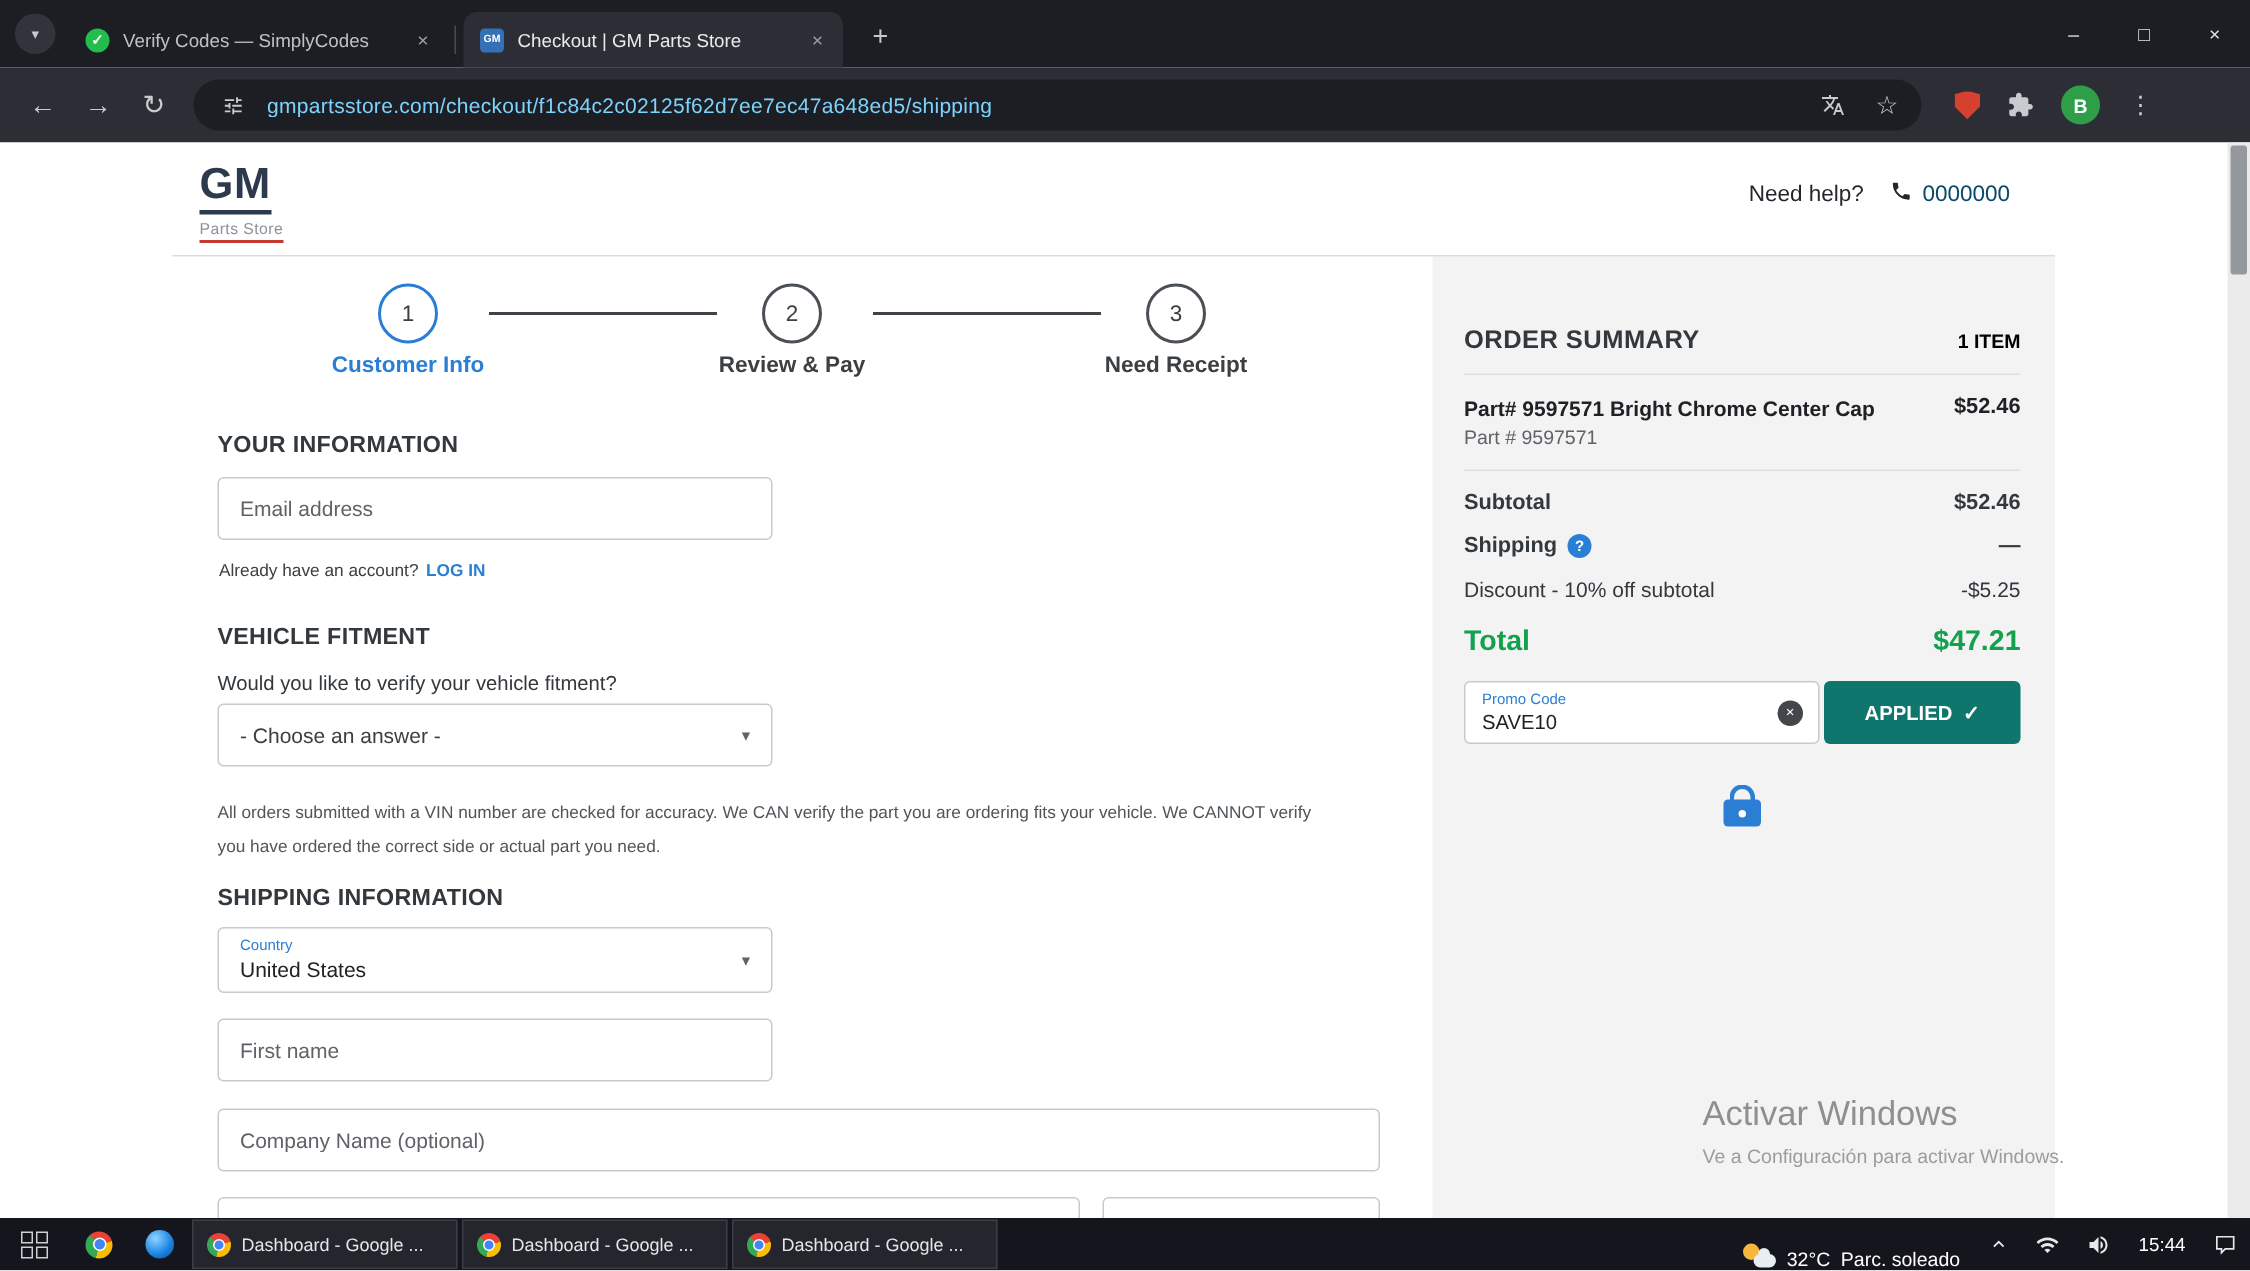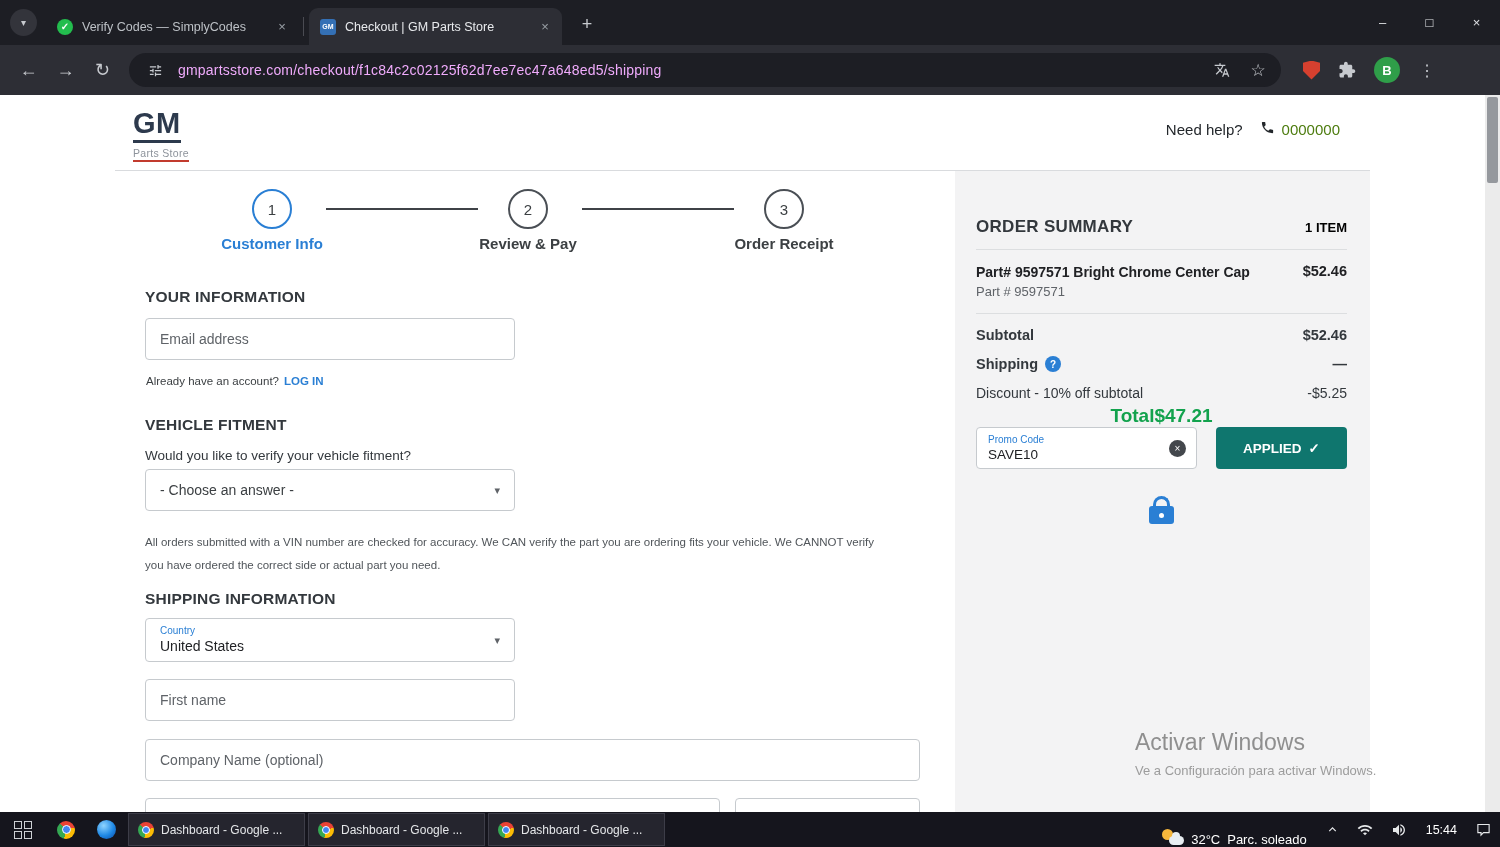--- a/index.html
+++ b/index.html
@@ -19,41 +19,41 @@
 .fav-gm{width:16px;height:16px;border-radius:3px;background:#3470b5;color:#fff;font-size:7px;font-weight:bold;display:flex;align-items:center;justify-content:center;flex:none}
 .tab-sep{position:absolute;left:303px;top:17px;width:1px;height:19px;background:#4a4b52}
 .newtab{position:absolute;left:574px;top:11px;width:26px;height:26px;color:#c7cacf;font-size:18px;display:flex;align-items:center;justify-content:center;cursor:pointer}
 .win-controls{position:absolute;right:0;top:0;height:100%;display:flex}
 .win-btn{width:47px;height:100%;display:flex;align-items:center;justify-content:center;color:#dfe1e5;font-size:13px;cursor:pointer}
 
 
 .navbar{position:relative;height:50px;background:#2d2e35;display:flex;align-items:center;padding-left:10px}
 .nav-btn{width:37px;height:36px;display:flex;align-items:center;justify-content:center;color:#c7cacf;font-size:18px;cursor:pointer}
 .urlbar{width:1152px;height:34px;margin-left:8px;background:#1d1e24;border-radius:17px;display:flex;align-items:center;gap:10px;padding:0 10px 0 13px}
-.url-text{flex:1;font-size:14px;color:#f0abfc;white-space:nowrap;overflow:hidden;letter-spacing:.2px}
+.url-text{flex:1;font-size:14px;color:#7dd3fc;white-space:nowrap;overflow:hidden;letter-spacing:.2px}
 .url-icon{display:flex;align-items:center;justify-content:center;width:26px;height:26px;cursor:pointer}
 .star-glyph{font-size:17px;color:#c7cacf}
 .nav-right{display:flex;align-items:center;gap:14px;margin-left:22px}
 .shield{width:17px;height:19px;background:#d6402f;clip-path:polygon(50% 0,100% 12%,100% 55%,50% 100%,0 55%,0 12%);cursor:pointer}
 .avatar{width:26px;height:26px;border-radius:50%;background:#2f9e49;color:#fff;font-size:13px;font-weight:bold;display:flex;align-items:center;justify-content:center;cursor:pointer}
 .menu-dots{color:#c7cacf;font-size:16px;cursor:pointer;padding:0 5px}
 
 
 .viewport{position:relative;height:717px;background:#fff;overflow:hidden}
 .sidebar{position:absolute;left:955px;top:76px;width:415px;bottom:0;background:#f3f3f4}
 .header-divider{position:absolute;left:115px;right:130px;top:75px;height:1px;background:#d9dbde}
 .scrollbar{position:absolute;right:0;top:0;bottom:0;width:15px;background:#ebebeb;z-index:60}
 .scroll-thumb{position:absolute;left:2px;top:2px;width:11px;height:86px;background:#95989d;border-radius:2px}
 
 .logo{position:absolute;left:133px;top:14px;cursor:pointer}
 .logo-gm{display:inline-block;font-size:29px;font-weight:bold;color:#2d3a4d;line-height:1;letter-spacing:.5px;border-bottom:3px solid #2d3a4d;padding-bottom:2px}
 .logo-sub{font-size:10.5px;color:#8d939b;letter-spacing:.3px;border-bottom:2px solid #c23b2e;display:inline-block;padding-bottom:1px;margin-top:2px}
 .need-help{position:absolute;right:160px;top:25px;display:flex;align-items:center;gap:17px}
 .need-help-label{font-size:15px;color:#23272b}
-.phone-wrap{display:flex;align-items:center;gap:7px;font-size:15px;color:#4d7c0f;cursor:pointer}
+.phone-wrap{display:flex;align-items:center;gap:7px;font-size:15px;color:#0c4a6e;cursor:pointer}
 
 
 .step-circle{position:absolute;top:94px;width:40px;height:40px;border-radius:50%;border:2px solid #4a4f55;background:#fff;display:flex;align-items:center;justify-content:center;font-size:15px;color:#3c4043;cursor:pointer}
 .step-circle.active{border-color:#2a7fd4}
 .step-label{position:absolute;top:140px;transform:translateX(-50%);font-size:15px;font-weight:bold;color:#3c4043;white-space:nowrap;cursor:pointer}
 .step-label.active{color:#2a7fd4}
 .step-line{position:absolute;top:113px;height:2px;background:#3f4247}
 
 
 .section-title{position:absolute;font-size:15.5px;font-weight:bold;color:#33383d;letter-spacing:.2px}
@@ -78,23 +78,23 @@
 .sum-count{font-size:13px;font-weight:bold;color:#000000}
 .prod-row{display:flex;justify-content:space-between;margin-top:13px}
 .prod-name{font-size:14px;font-weight:bold;color:#202124;width:292px;line-height:1.3}
 .prod-price{font-size:14.5px;font-weight:bold;color:#202124}
 .prod-part{font-size:13px;color:#5f6368;margin-top:3px}
 .sum-div{height:1px;background:#dcdee0;margin-top:14px}
 .sum-row{display:flex;justify-content:space-between;align-items:center;margin-top:13px;font-size:14.5px;color:#33383d}
 .sum-row .lab{font-weight:bold;display:flex;align-items:center;gap:7px}
 .sum-row.plain .lab{font-weight:normal;font-size:14px}
 .q-icon{width:16px;height:16px;border-radius:50%;background:#2a7fd4;color:#fff;font-size:10px;font-weight:bold;display:flex;align-items:center;justify-content:center;cursor:pointer}
-.total-row{display:flex;justify-content:center;margin-top:4px}
+.total-row{display:flex;justify-content:space-between;margin-top:16px}
 .total-lab,.total-val{font-size:19px;font-weight:bold;color:#12a24d}
-.promo-row{display:flex;gap:19px;}
+.promo-row{display:flex;gap:3px;margin-top:15px}
 .promo-box{flex:1;height:42px;background:#fff;border:1px solid #c6cace;border-radius:4px;position:relative;padding:6px 32px 0 11px;cursor:text}
 .promo-lab{font-size:10px;color:#2a7fd4}
 .promo-val{font-size:13.5px;color:#202124;margin-top:2px}
 .promo-clear{position:absolute;right:10px;top:12px;width:17px;height:17px;border-radius:50%;background:#43474c;color:#fff;font-size:10px;display:flex;align-items:center;justify-content:center;cursor:pointer}
 .applied-btn{width:131px;height:42px;background:#0f766e;border:none;border-radius:4px;color:#fff;font-size:13.5px;font-weight:bold;display:flex;align-items:center;justify-content:center;gap:7px;cursor:pointer;font-family:inherit}
 .secure{display:flex;align-items:center;justify-content:center;gap:13px;margin-top:27px}
 .lock{display:flex;flex-direction:column;align-items:center}
 .lock-shackle{width:17px;height:11px;border:3.5px solid #2a7fd4;border-bottom:none;border-radius:9px 9px 0 0}
 .lock-body{width:25px;height:18px;background:#2a7fd4;border-radius:3px;margin-top:-1px;display:flex;align-items:center;justify-content:center}
 .lock-body::after{content:"";width:5px;height:5px;border-radius:50%;background:#fff}
@@ -262,21 +262,21 @@
     <div class="step-line" style="left:326px;width:152px"></div>
     <div class="step-circle" style="left:508px">
         <span>2</span>
       </div>
     <div class="step-line" style="left:582px;width:152px"></div>
     <div class="step-circle" style="left:764px">
         <span>3</span>
       </div>
     <div class="step-label active" style="left:272px">Customer Info</div>
     <div class="step-label" style="left:528px">Review &amp; Pay</div>
-    <div class="step-label" style="left:784px">Order Receipt</div>
+    <div class="step-label" style="left:784px">Need Receipt</div>
 
     <div class="section-title" style="left:145px;top:193px">YOUR INFORMATION</div>
     <input class="text-input" style="left: 145px; top: 223px; width: 370px;" placeholder="Email address">
     <div class="account-line">
       <span>Already have an account?</span>
       <span class="login-link">LOG IN</span>
     </div>
 
     <div class="section-title" style="left:145px;top:321px">VEHICLE FITMENT</div>
     <div class="fit-question">Would you like to verify your vehicle fitment?</div>

